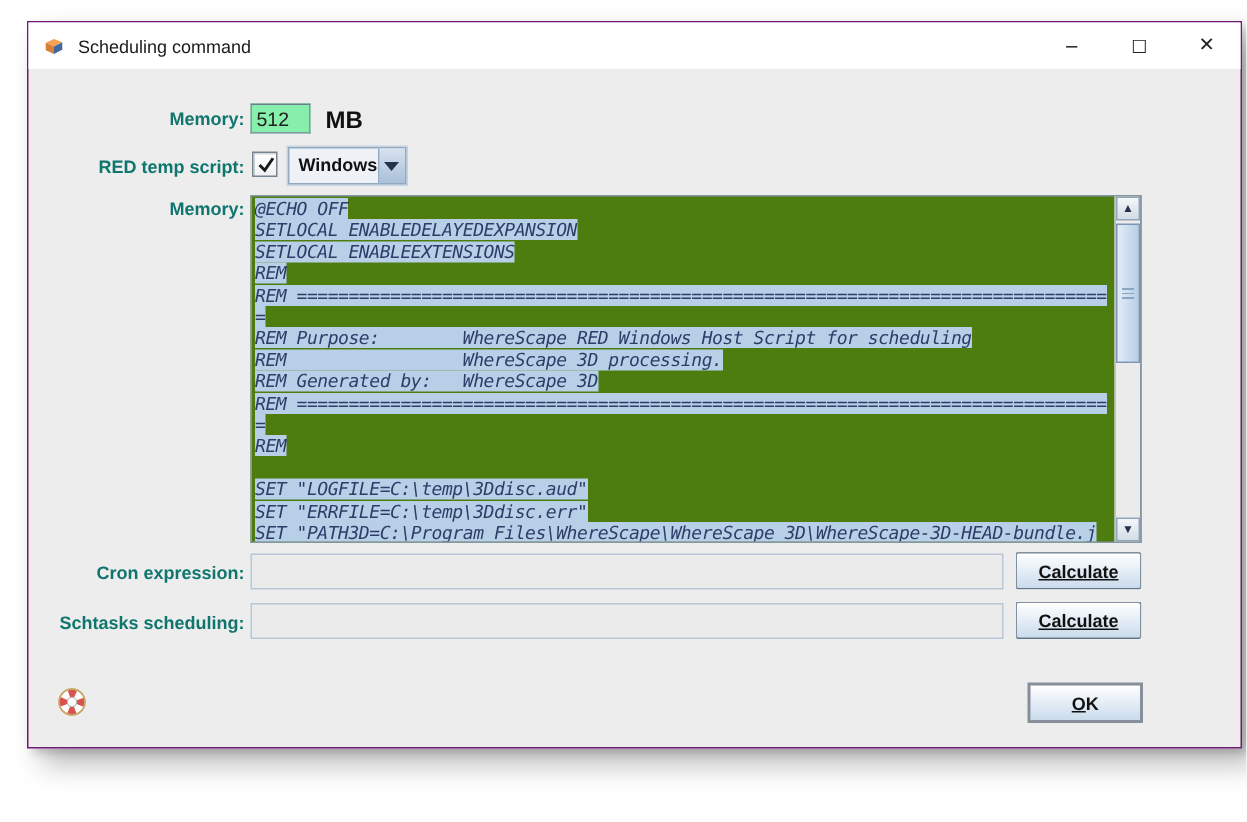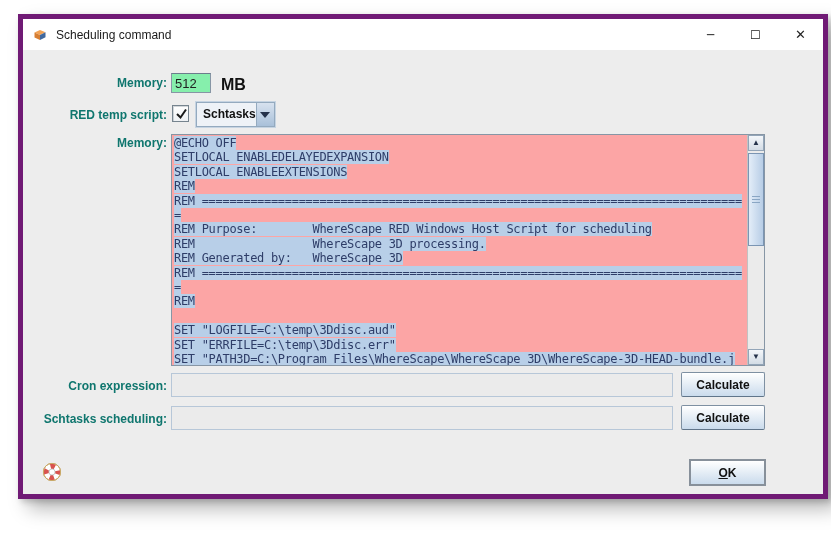--- a/index.html
+++ b/index.html
@@ -1,20 +1,20 @@
 <!DOCTYPE html>
 <html><head>
 <meta charset="utf-8">
 <style>
   * { margin:0; padding:0; box-sizing:border-box; }
   html,body { background:#fff; }
   .page { position:relative; width:831px; height:548px; background:#ffffff; overflow:hidden;
           font-family:"Liberation Sans", sans-serif; }
   .dialog { position:absolute; left:18px; top:14px; width:810px; height:485px;
-            background:#ededed; border:5px solid #701a75;
+            background:#ededed; border:1px solid #701a75;
             box-shadow: 10px 10px 18px rgba(0,0,0,0.28), 3px 3px 6px rgba(0,0,0,0.18); }
   
   .titlebar { position:relative; height:31px; background:#ffffff; display:flex; align-items:center;
               padding-left:9px; }
   .app-icon { width:16px; height:16px; display:inline-block; }
   .title { margin-left:8px; font-size:12px; color:#1a1a1a; }
   .win-controls { margin-left:auto; display:flex; height:100%; }
   .win-btn { width:45px; height:100%; display:flex; align-items:center; justify-content:center;
              font-size:12px; color:#222; cursor:default; background:transparent; border:0;
              font-family:"DejaVu Sans", sans-serif; }
@@ -37,21 +37,21 @@
            box-shadow: 0 0 0 1px #c6d4e2; }
   .combo-text { flex:1; font-weight:bold; font-size:12px; color:#111; line-height:23px;
                 padding-left:6px; white-space:nowrap; }
   .combo-arrow { width:21px; border-left:1px solid #94aabf;
                  background:linear-gradient(#d7e2ef,#a9c0d9); display:flex;
                  align-items:center; justify-content:center; }
   .combo-arrow .tri { width:0; height:0; border-left:5px solid transparent;
                       border-right:5px solid transparent; border-top:6px solid #25324a; }
   
   .cmd-wrap { position:absolute; left:148px; top:115px; width:594px; height:232px;
-              border:1px solid #8796a5; background:#fca5a5; display:flex; }
+              border:1px solid #8796a5; background:#4d7c0f; display:flex;font-style:italic; }
   .cmd-text { flex:1; overflow:hidden; padding:1px 0 0 2px;
               font-family:"DejaVu Sans Mono", monospace; font-size:12px; letter-spacing:-0.3px;
               line-height:14.4px; color:#2e3d68; white-space:pre; }
   .cmd-line .sel { background:#b8cfe8; }
   
   .scrollbar { position:relative; width:17px; background:#ebebeb; border-left:1px solid #c2c2c2; }
   .sb-btn { position:absolute; left:0; width:16px; height:16px;
             background:linear-gradient(#f4f7fa,#d3dce5); border:1px solid #93a5b8;
             display:flex; align-items:center; justify-content:center;
             font-size:8px; color:#25324a; line-height:1; }
@@ -62,21 +62,21 @@
   .sb-thumb .grip { position:absolute; left:3px; right:3px; top:50%; height:8px; margin-top:-4px;
                     background:repeating-linear-gradient(#8aa6c4 0 1px, transparent 1px 3px); }
   
   .expr-input { position:absolute; left:148px; width:502px; height:24px;
                 background:#ebebeb; border:1px solid #b7c7d8; font-size:12px; padding:0 4px;
                 font-family:"Liberation Sans",sans-serif; }
   .jbtn { position:absolute; height:25px; background:linear-gradient(#ffffff,#cadbec);
           border:1px solid #7e90a2; border-bottom-color:#60758a; border-radius:2px;
           font-weight:bold; font-size:12px; color:#111; box-shadow: inset 0 1px 0 #ffffff;
           font-family:"Liberation Sans",sans-serif; }
-  .calc-btn { left:658px; width:84px; }
+  .calc-btn { left:658px; width:84px;text-decoration:underline; }
   
   .ok-btn { position:absolute; left:666px; top:440px; width:77px; height:27px;
             background:linear-gradient(#ffffff,#cadbec); border:2px solid #87909a;
             font-weight:bold; font-size:12px; color:#111; box-shadow: inset 0 1px 0 #ffffff;
             font-family:"Liberation Sans",sans-serif; }
   .ok-btn .mn { text-decoration:underline; }
   .help-icon { position:absolute; left:19px; top:443px; width:20px; height:20px; }
 </style>
 </head>
 <body>
@@ -104,21 +104,21 @@
     <input class="memory-input" value="512" style="">
     <div class="mb-label">MB</div>
 
     <div class="form-label" style="top:89px">RED temp script:</div>
     <div class="checkbox">
       <svg width="15" height="15" viewBox="0 0 15 15">
         <polyline points="3,8 6.5,11.5 12,3.5" fill="none" stroke="#1a1a1a" stroke-width="2"></polyline>
       </svg>
     </div>
     <div class="combo">
-      <span class="combo-text">Schtasks</span>
+      <span class="combo-text">Windows</span>
       <span class="combo-arrow">
           <span class="tri"></span>
         </span>
     </div>
 
     <div class="form-label" style="top:117px">Memory:</div>
     <div class="cmd-wrap">
       <div class="cmd-text"><div class="cmd-line"><span class="sel">@ECHO OFF</span></div><div class="cmd-line"><span class="sel">SETLOCAL ENABLEDELAYEDEXPANSION</span></div><div class="cmd-line"><span class="sel">SETLOCAL ENABLEEXTENSIONS</span></div><div class="cmd-line"><span class="sel">REM</span></div><div class="cmd-line"><span class="sel">REM ==============================================================================</span></div><div class="cmd-line"><span class="sel">=</span></div><div class="cmd-line"><span class="sel">REM Purpose:        WhereScape RED Windows Host Script for scheduling</span></div><div class="cmd-line"><span class="sel">REM                 WhereScape 3D processing.</span></div><div class="cmd-line"><span class="sel">REM Generated by:   WhereScape 3D</span></div><div class="cmd-line"><span class="sel">REM ==============================================================================</span></div><div class="cmd-line"><span class="sel">=</span></div><div class="cmd-line"><span class="sel">REM</span></div><div class="cmd-line">&nbsp;</div><div class="cmd-line"><span class="sel">SET "LOGFILE=C:\temp\3Ddisc.aud"</span></div><div class="cmd-line"><span class="sel">SET "ERRFILE=C:\temp\3Ddisc.err"</span></div><div class="cmd-line"><span class="sel">SET "PATH3D=C:\Program Files\WhereScape\WhereScape 3D\WhereScape-3D-HEAD-bundle.j</span></div></div>
       <div class="scrollbar">
         <div class="sb-btn up">▲</div>

